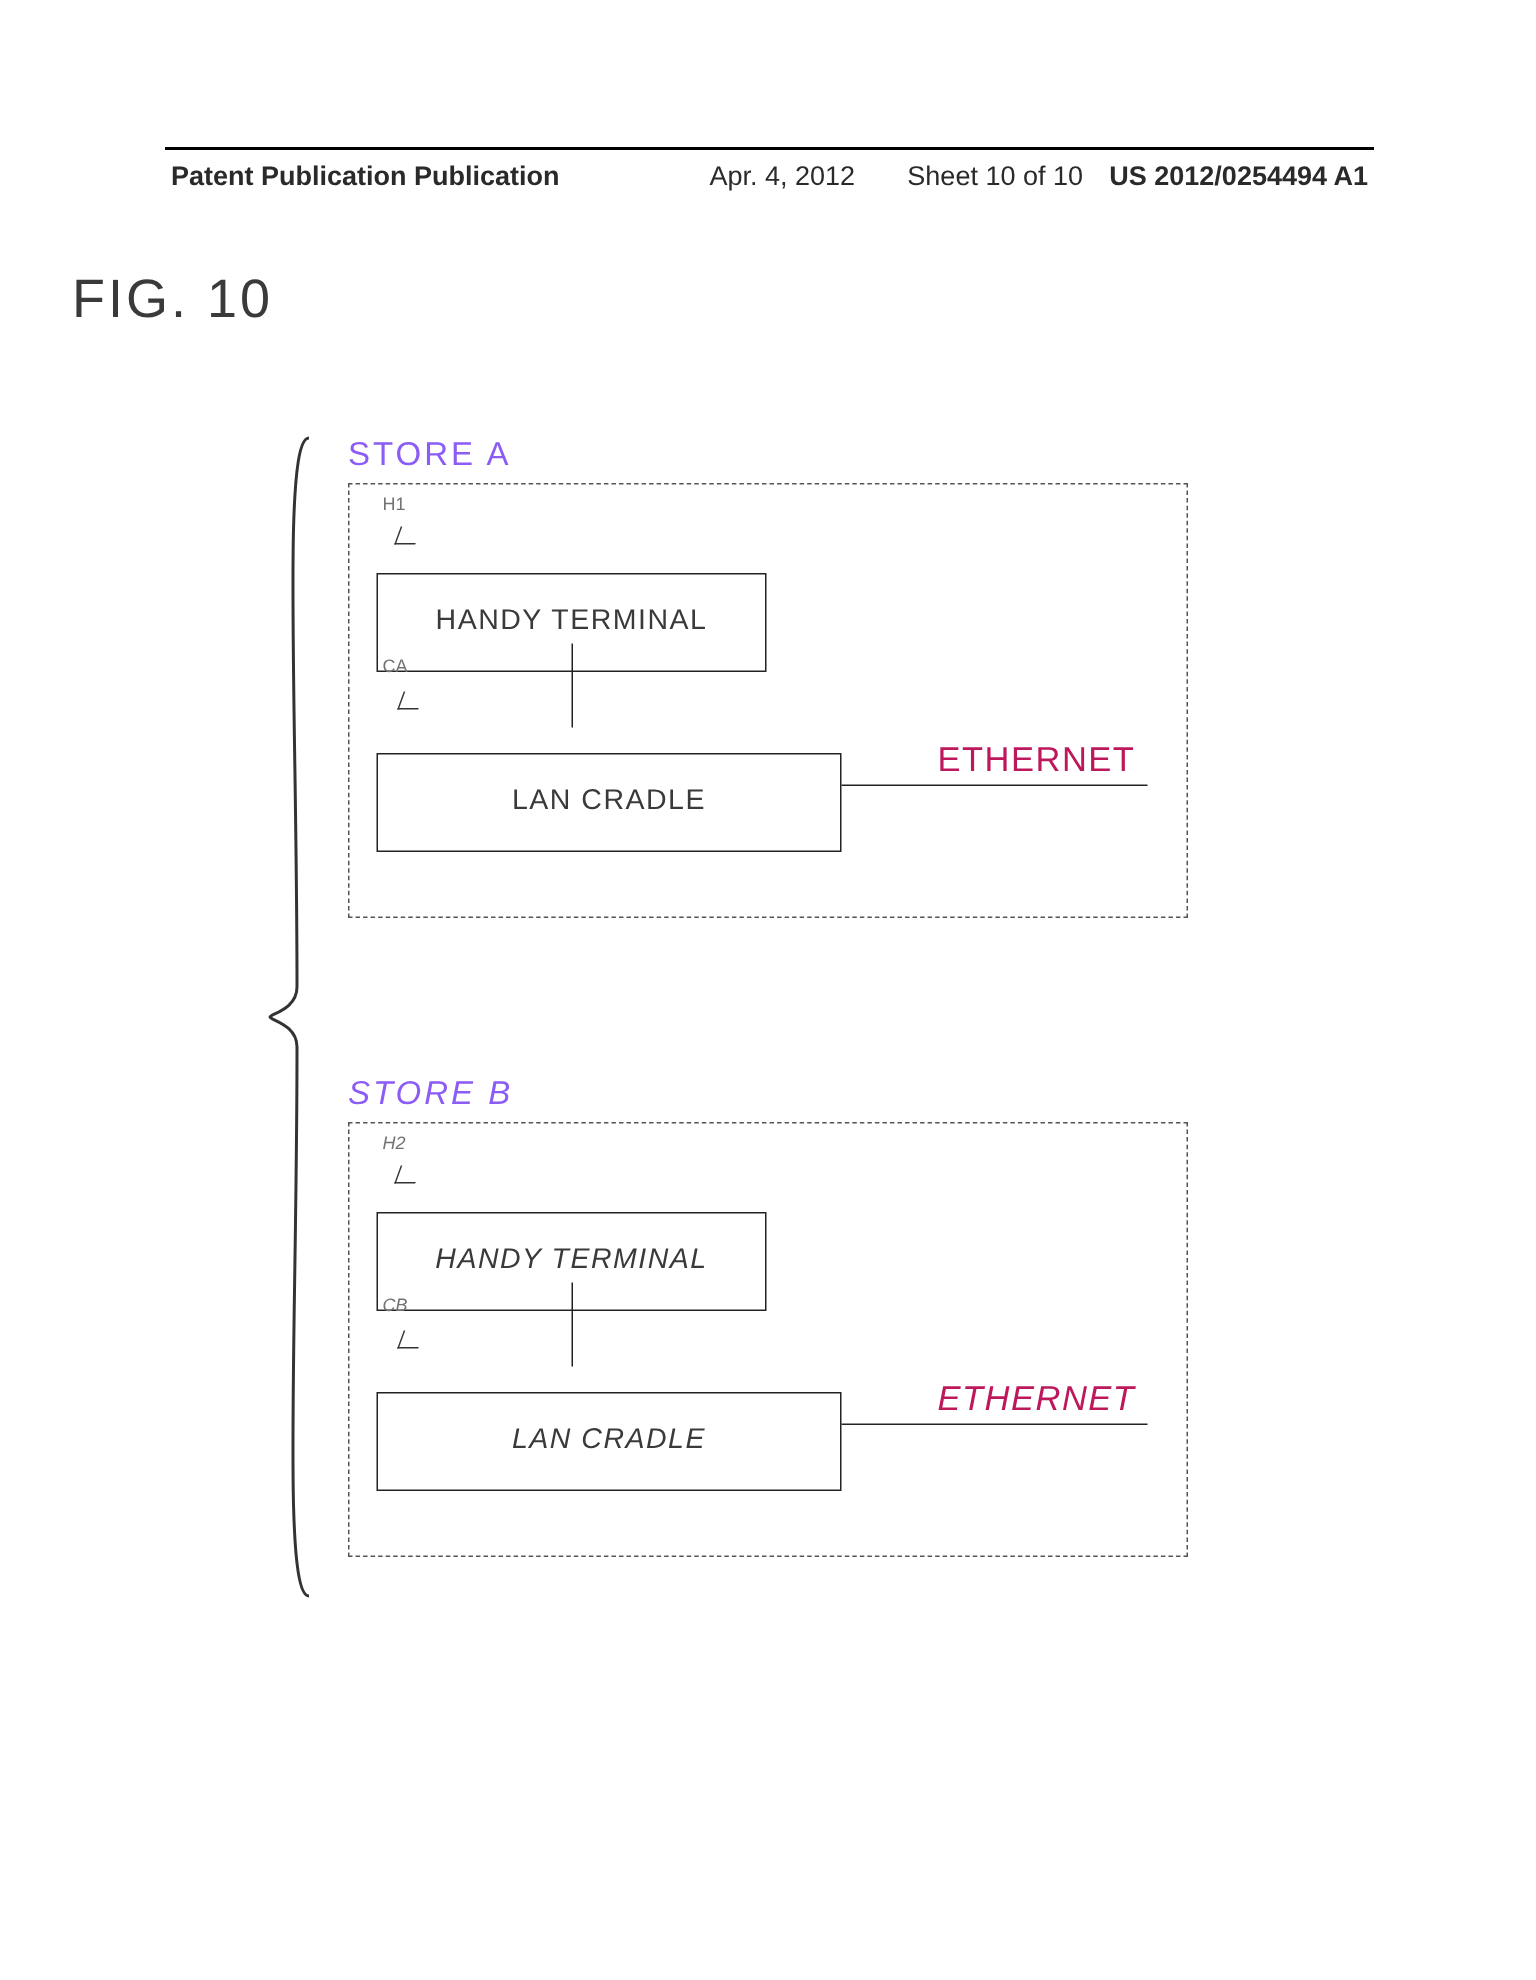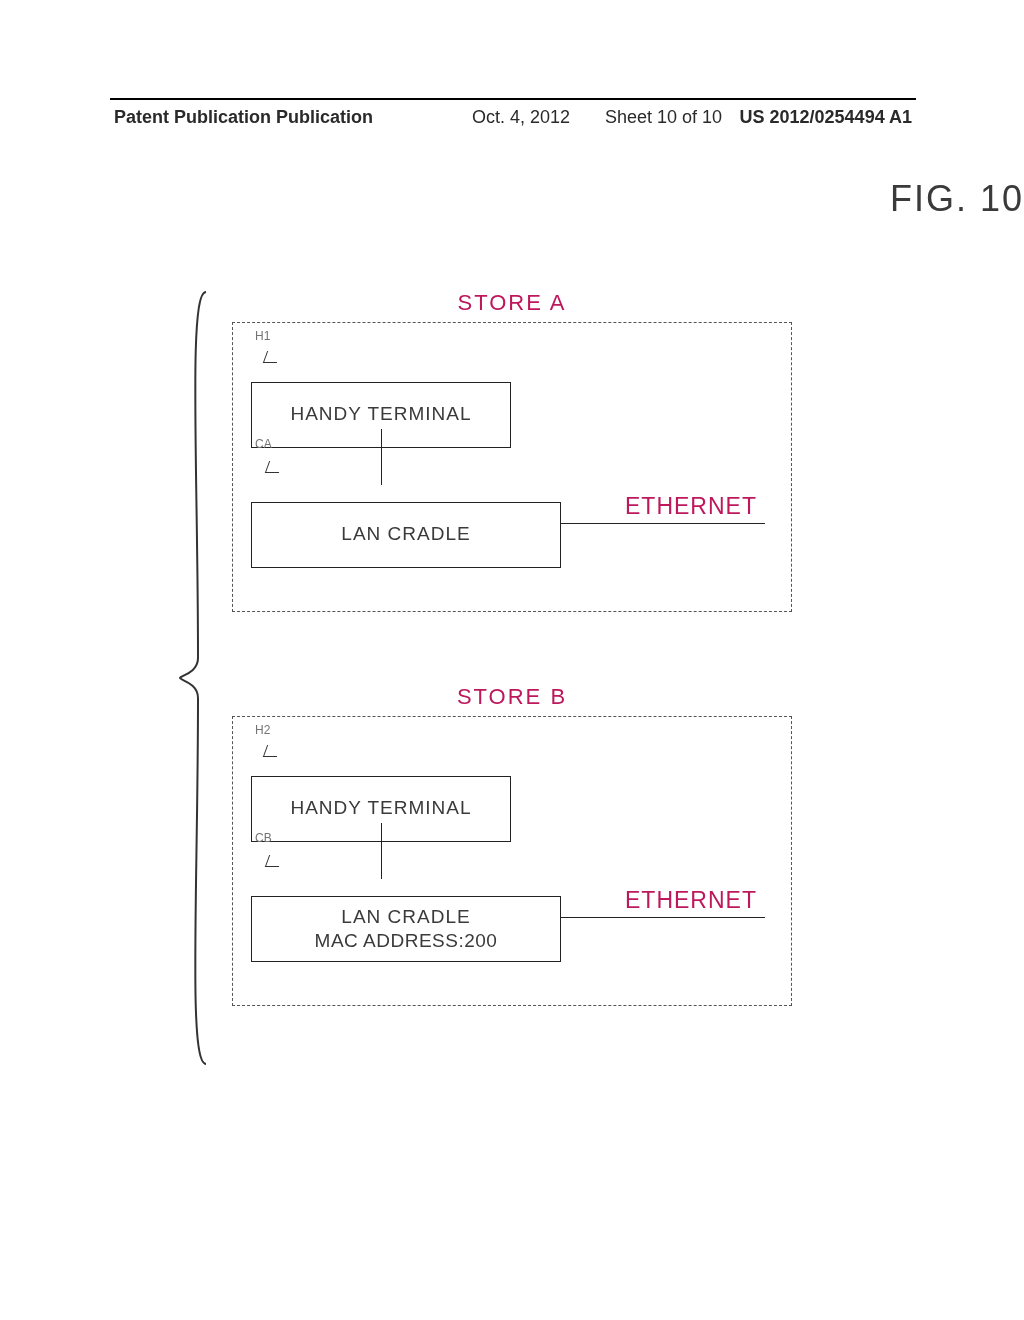--- a/index.html
+++ b/index.html
@@ -28,21 +28,21 @@
   }
   .hdr-left { position: absolute; left: 0; font-weight: bold; }
   .hdr-date { position: absolute; right: 342px; }
   .hdr-sheet { position: absolute; right: 190px; }
   .hdr-pub  { position: absolute; right: 0; font-weight: bold; }
 
   .fig-title {
     position: absolute;
     top: 178px;
     left: 0; right: 0;
-    text-align: right;
+    text-align: left;
     font-size: 36px;
     letter-spacing: 2px;
     color: #3a3a3a;
     margin-left: 48px;
   }
 
   
   .brace {
     position: absolute;
     left: 178px;
@@ -52,28 +52,27 @@
   }
   .brace svg { width: 100%; height: 100%; }
 
   
   .store {
     position: absolute;
     left: 232px;
     width: 560px;
   }
   .storeA { top: 290px; }
-  .storeB { top: 684px; }
+  .storeB { top: 716px; font-style: italic; }
 
   .store-title {
-    text-align: center;
     font-size: 22px;
     letter-spacing: 2px;
     margin-bottom: 6px;
-    color: #be185d;
+    color: #8b5cf6;
   }
   .store-frame {
     border: 1.5px dashed #555;
     height: 290px;
     position: relative;
     padding: 14px 14px;
   }
 
   .ref-label {
     position: absolute;
@@ -117,21 +116,21 @@
     letter-spacing: 1px;
     color: #be185d;
   }
 </style>
 </head>
 <body>
 
 <div class="header-line"></div>
 <div class="header-row">
   <span class="hdr-left">Patent Publication Publication</span>
-  <span class="hdr-date">Oct. 4, 2012</span>
+  <span class="hdr-date">Apr. 4, 2012</span>
   <span class="hdr-sheet">Sheet 10 of 10</span>
   <span class="hdr-pub">US 2012/0254494 A1</span>
 </div>
 
 <div class="fig-title">FIG. 10</div>
 
 <div class="brace">
   <svg viewBox="0 0 30 780" preserveAspectRatio="none">
     <path d="M28 4 C10 4 20 180 20 370 C20 385 2 388 2 390 C2 392 20 395 20 410 C20 600 10 776 28 776" fill="none" stroke="#333" stroke-width="2"></path>
   </svg>
@@ -173,19 +172,18 @@
       <div class="line1">HANDY TERMINAL</div>
     </div>
 
     <div class="conn-v" style="left:148px; top:106px; height:56px;"></div>
 
     <div class="ref-label" style="left:22px; top:114px;">CB</div>
     <div class="ref-tick" style="left:34px; top:138px;"></div>
 
     <div class="box" style="left:18px; top:160px; width:310px; height:66px;">
       <div class="line1">LAN CRADLE</div>
-      <div>MAC ADDRESS:200</div>
     </div>
 
     <div class="eth-label" style="left:392px; top:170px;">ETHERNET</div>
     <div class="conn-h" style="left:328px; top:200px; width:204px;"></div>
   </div>
 </div>
 
 </body></html>

